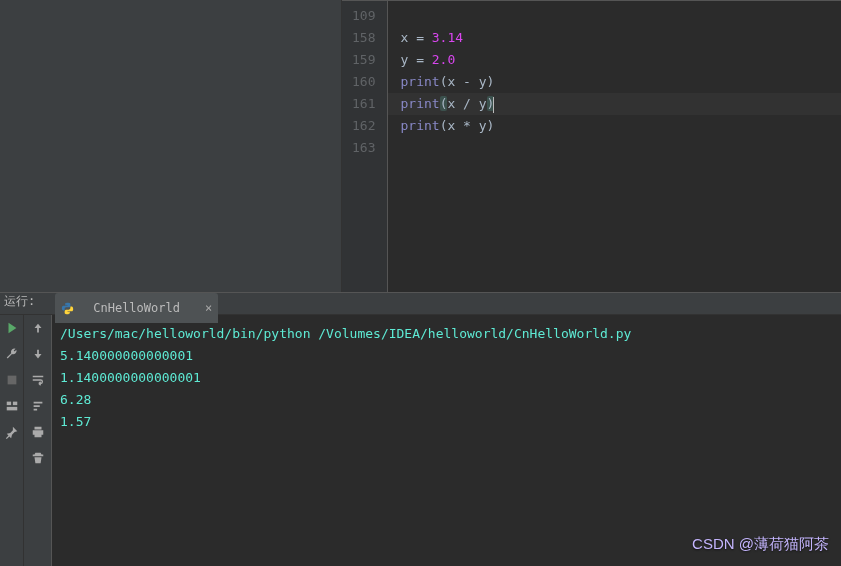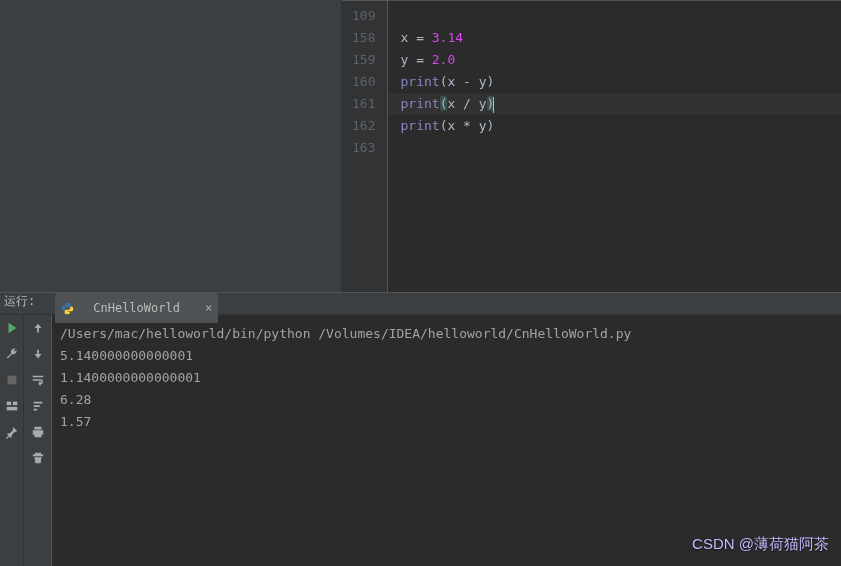--- a/index.html
+++ b/index.html
@@ -128,21 +128,21 @@
   flex-direction: column;
   align-items: center;
   padding-top: 6px;
   gap: 12px;
   border-right: 1px solid #555;
 }
 .ticon { width: 14px; height: 14px; display: flex; align-items: center; justify-content: center; }
 .console {
   flex: 1;
   padding: 8px 8px;
-  color: #a3a3a3;
+  color: #5eead4;
   font-size: 13px;
 }
 .console .cl { height: 22px; line-height: 22px; white-space: pre; }
 .watermark {
   position: absolute;
   right: 12px;
   bottom: 12px;
   color: #c4b5fd;
   font-size: 15px;
   font-family: sans-serif;

